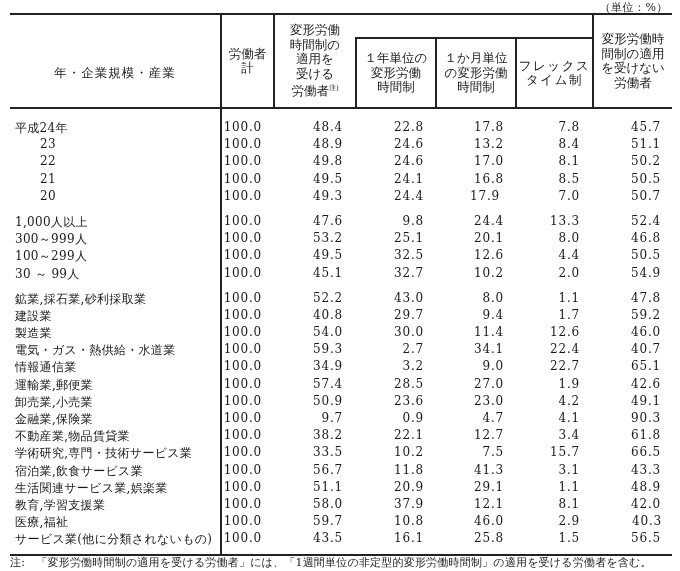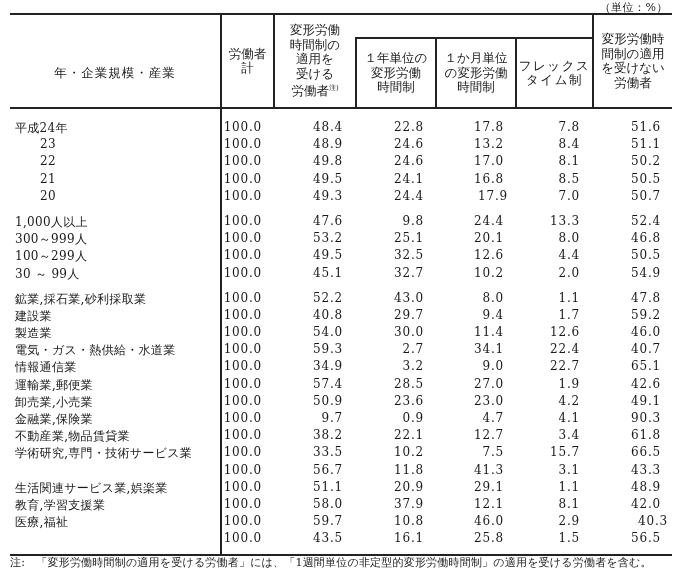--- a/index.html
+++ b/index.html
@@ -82,21 +82,21 @@
   </div>
 
   <div class="rows" id="rows">
       <div class="row">
         <span class="label">平成24年</span>
         <span class="num" style="right: 410px;">100.0</span>
         <span class="num" style="right: 329px;">48.4</span>
         <span class="num" style="right: 248px;">22.8</span>
         <span class="num" style="right: 168px;">17.8</span>
         <span class="num" style="right: 92px;">7.8</span>
-        <span class="num" style="right: 11px;">51.6</span>
+        <span class="num" style="right: 11px;">45.7</span>
       </div>
       <div class="row">
         <span class="label indent">23</span>
         <span class="num" style="right: 410px;">100.0</span>
         <span class="num" style="right: 329px;">48.9</span>
         <span class="num" style="right: 248px;">24.6</span>
         <span class="num" style="right: 168px;">13.2</span>
         <span class="num" style="right: 92px;">8.4</span>
         <span class="num" style="right: 11px;">51.1</span>
       </div>
@@ -116,21 +116,21 @@
         <span class="num" style="right: 248px;">24.1</span>
         <span class="num" style="right: 168px;">16.8</span>
         <span class="num" style="right: 92px;">8.5</span>
         <span class="num" style="right: 11px;">50.5</span>
       </div>
       <div class="row">
         <span class="label indent">20</span>
         <span class="num" style="right: 410px;">100.0</span>
         <span class="num" style="right: 329px;">49.3</span>
         <span class="num" style="right: 248px;">24.4</span>
-        <span class="num" style="right: 164px;">17.9</span>
+        <span class="num" style="right: 172px;">17.9</span>
         <span class="num" style="right: 92px;">7.0</span>
         <span class="num" style="right: 11px;">50.7</span>
       </div>
       <div class="gap"></div>
       <div class="row">
         <span class="label">1,000人以上</span>
         <span class="num" style="right: 410px;">100.0</span>
         <span class="num" style="right: 329px;">47.6</span>
         <span class="num" style="right: 248px;">9.8</span>
         <span class="num" style="right: 168px;">24.4</span>
@@ -249,20 +249,21 @@
       <div class="row">
         <span class="label">学術研究,専門・技術サービス業</span>
         <span class="num" style="right: 410px;">100.0</span>
         <span class="num" style="right: 329px;">33.5</span>
         <span class="num" style="right: 248px;">10.2</span>
         <span class="num" style="right: 168px;">7.5</span>
         <span class="num" style="right: 92px; margin-left: 8px;">15.7</span>
         <span class="num" style="right: 11px;">66.5</span>
       </div>
       <div class="row">
+        <span class="label">宿泊業,飲食サービス業</span>
         <span class="num" style="right: 410px;">100.0</span>
         <span class="num" style="right: 329px;">56.7</span>
         <span class="num" style="right: 248px;">11.8</span>
         <span class="num" style="right: 168px;">41.3</span>
         <span class="num" style="right: 92px; text-align: center;">3.1</span>
         <span class="num" style="right: 11px;">43.3</span>
       </div>
       <div class="row">
         <span class="label">生活関連サービス業,娯楽業</span>
         <span class="num" style="right: 410px;">100.0</span>
@@ -281,23 +282,24 @@
         <span class="num" style="right: 92px;">8.1</span>
         <span class="num" style="right: 11px;">42.0</span>
       </div>
       <div class="row">
         <span class="label">医療,福祉</span>
         <span class="num" style="right: 410px;">100.0</span>
         <span class="num" style="right: 329px;">59.7</span>
         <span class="num" style="right: 248px;">10.8</span>
         <span class="num" style="right: 168px;">46.0</span>
         <span class="num" style="right: 92px;">2.9</span>
-        <span class="num" style="right: 4px;">40.3</span>
-      </div>
-      <div class="row">
+        <span class="num" style="right: 10px;">40.3</span>
+      </div>
+      <div class="row">
+        <span class="label">サービス業(他に分類されないもの)</span>
         <span class="num" style="right: 410px;">100.0</span>
         <span class="num" style="right: 329px;">43.5</span>
         <span class="num" style="right: 248px;">16.1</span>
         <span class="num" style="right: 168px;">25.8</span>
         <span class="num" style="right: 92px;">1.5</span>
         <span class="num" style="right: 11px;">56.5</span>
       </div>
     </div>
 </div>
 

